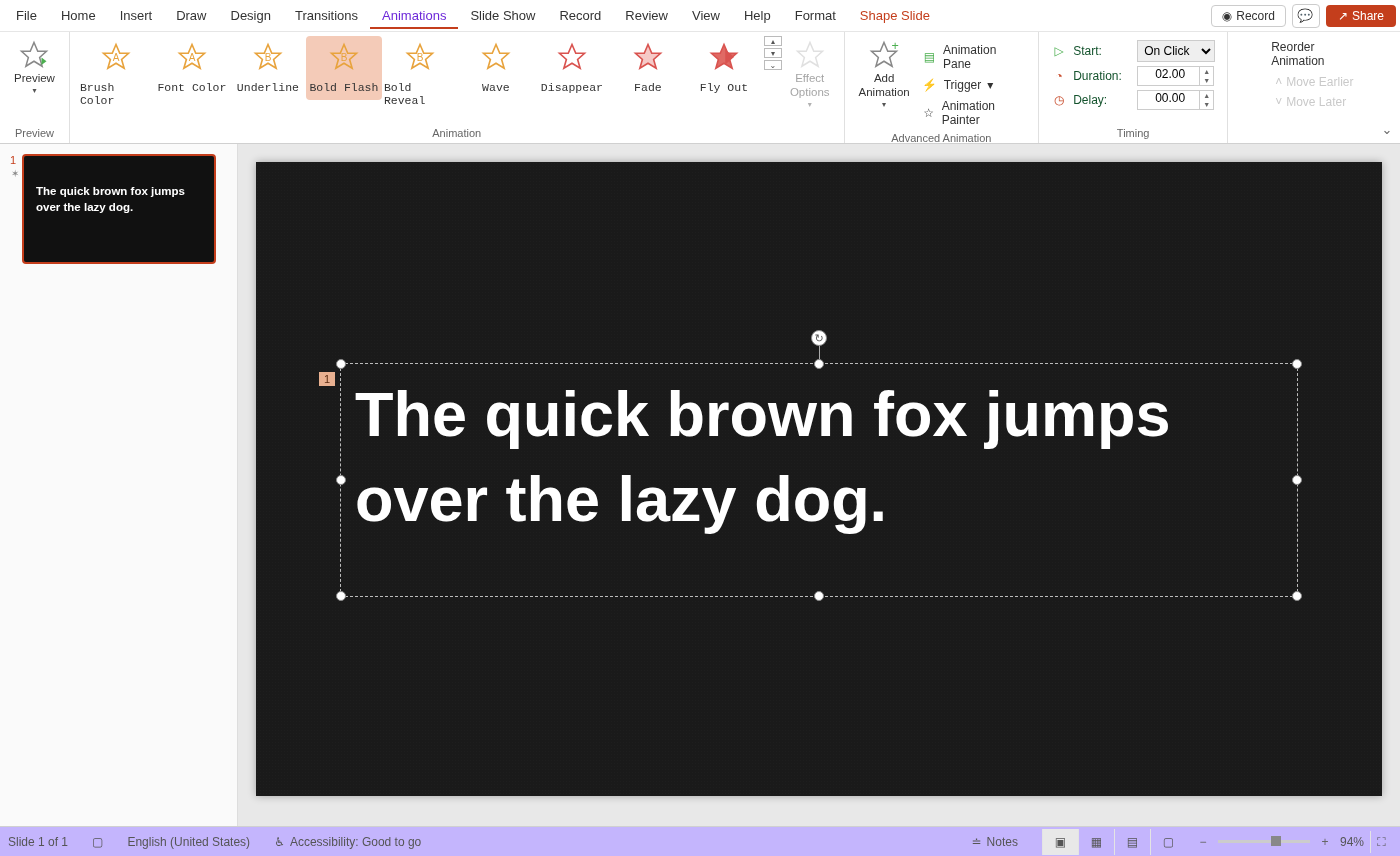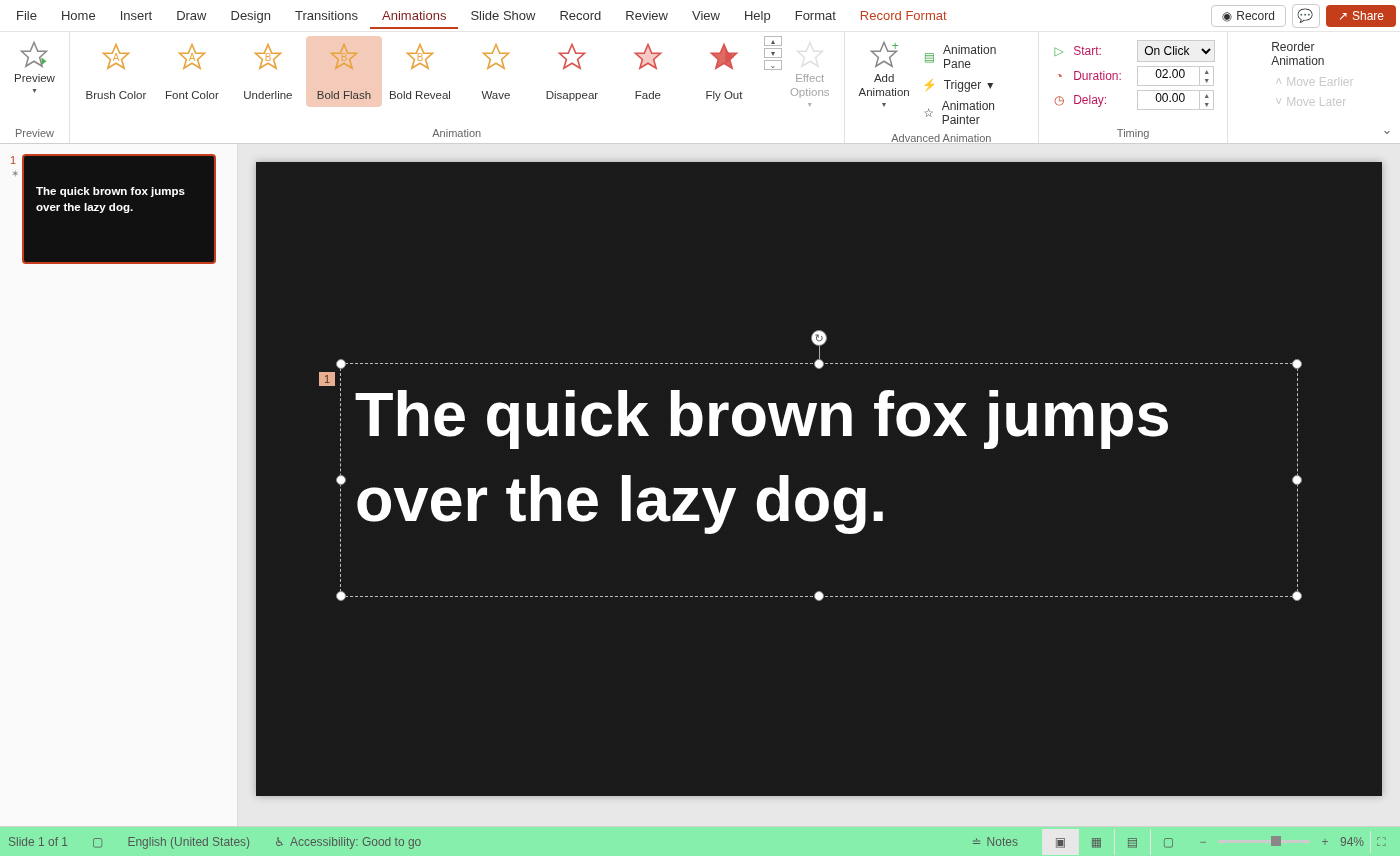--- a/index.html
+++ b/index.html
@@ -1,55 +1,55 @@
 <!DOCTYPE html>
 <html><head>
 <meta charset="utf-8">
 <style>
 * { margin: 0; padding: 0; box-sizing: border-box; font-family: "Segoe UI", Arial, sans-serif; }
 body { background: #fff; width: 1400px; height: 856px; overflow: hidden; font-size: 13px; color: #333; }
 
 
 .menubar { display: flex; align-items: center; height: 32px; padding: 0 4px; border-bottom: 1px solid #e6e6e6; }
 .menubar .mitem { padding: 6px 12px; cursor: pointer; font-size: 13px; }
-.menubar .mitem.active { color: #7f1d1d; border-bottom: 2px solid #c43e1c; padding-bottom: 4px; }
+.menubar .mitem.active { color: #6d28d9; border-bottom: 2px solid #c43e1c; padding-bottom: 4px; }
 .menubar .mitem.shape { color: #c43e1c; }
 .menubar .spacer { flex: 1; }
 .menubar .rec { padding: 3px 10px; border: 1px solid #ccc; border-radius: 4px; margin-right: 6px; font-size: 12px; display: flex; align-items: center; gap: 4px; }
 .menubar .comment { width: 28px; height: 24px; border: 1px solid #ccc; border-radius: 4px; display: flex; align-items: center; justify-content: center; margin-right: 6px; }
 .menubar .share { background: #c43e1c; color: #fff; padding: 4px 12px; border-radius: 4px; font-size: 12px; display: flex; align-items: center; gap: 4px; }
 
 
 .ribbon { display: flex; height: 112px; border-bottom: 1px solid #d0d0d0; background: #fff; }
 .rgroup { display: flex; flex-direction: column; align-items: center; border-right: 1px solid #e0e0e0; padding: 4px 8px 0 8px; }
 .rgroup .grow { flex: 1; display: flex; align-items: flex-start; }
 .rgroup .glabel { font-size: 11px; color: #666; padding: 2px 0 4px 0; text-align: center; width: 100%; position: relative; }
 
 .vbtn { display: flex; flex-direction: column; align-items: center; padding: 4px 6px; cursor: pointer; border-radius: 4px; }
 .vbtn .lbl { font-size: 11.5px; text-align: center; margin-top: 2px; line-height: 1.2; }
 .vbtn .dd { font-size: 8px; color: #555; }
 
 .gal-item { display: flex; flex-direction: column; align-items: center; width: 76px; padding: 6px 2px; cursor: pointer; border-radius: 4px; }
 .gal-item.selected { background: #f4cbb8; }
-.gal-item .lbl { font-size: 11.5px; margin-top: 14px; }
+.gal-item .lbl { font-size: 11.5px; margin-top: 6px; font-family: Liberation Mono, monospace; }
 .gal-more { width: 22px; display:flex; flex-direction:column; justify-content:center; gap:2px; padding:0 2px; color:#555; cursor:pointer; }
 .gal-more div { height:10px; border:1px solid #bbb; display:flex; align-items:center; justify-content:center; font-size:8px; }
 
 .disabled { opacity: 0.45; pointer-events: none; }
 
 
 svg.star { width: 30px; height: 30px; }
 
 
 .advrow { display: flex; align-items: center; gap: 6px; padding: 3px 6px; cursor: pointer; font-size: 12px; }
 .advrow .ic { width: 16px; height: 16px; display: inline-flex; align-items: center; justify-content: center; }
 
 
 .timrow { display: flex; align-items: center; gap: 6px; padding: 2px 4px; font-size: 12px; }
-.timrow .lab { width: 58px; color: #be185d; }
+.timrow .lab { width: 58px; color: #14532d; }
 .timrow .ic { width: 16px; height: 16px; display:inline-flex; align-items:center; justify-content:center; }
 .spin { display: flex; align-items: flex-start; border: 1px solid #ccc; height: 20px; padding-left: 13px; }
 .spin input { border: none; width: 48px; padding: 0 4px; font-size: 12px; outline: none; }
 .spin .arrows { display: flex; flex-direction: column; border-left: 1px solid #ccc; }
 .spin .arrows span { font-size: 7px; line-height: 9px; padding: 0 3px; cursor: pointer; color: #666; }
 select.sel { border: 1px solid #ccc; height: 22px; width: 78px; font-size: 12px; padding: 0 2px; }
 
 
 .reord { display:flex; flex-direction:column; padding: 0 6px; margin-left: 29px; }
 .reord .hdr { font-size: 12px; padding: 4px 0; }
@@ -73,21 +73,21 @@
 .handle { position: absolute; width: 10px; height: 10px; background: #fff; border: 1px solid #888; border-radius: 50%; }
 .h-tl { left:-5px; top:-5px; } .h-tm { left:50%; top:-5px; margin-left:-5px; } .h-tr { right:-5px; top:-5px; }
 .h-ml { left:-5px; top:50%; margin-top:-5px; } .h-mr { right:-5px; top:50%; margin-top:-5px; }
 .h-bl { left:-5px; bottom:-5px; } .h-bm { left:50%; bottom:-5px; margin-left:-5px; } .h-br { right:-5px; bottom:-5px; }
 .rot { position:absolute; left:50%; top:-34px; margin-left:-8px; width:16px; height:16px; border:1px solid #888; border-radius:50%; background:#fff; display:flex; align-items:center; justify-content:center; }
 .rot::after { content:"↻"; font-size:11px; color:#555; }
 .txtbox::before { content:""; position:absolute; left:50%; top:-24px; width:1px; height:19px; background:#aaa; }
 .atag { position:absolute; left:-22px; top:8px; background:#e8b090; color:#5a2a10; font-size:11px; padding:1px 5px; }
 
 
-.status { height: 30px; border-top:1px solid #d0d0d0; display:flex; align-items:center; padding:0 8px; font-size:12px; color:#555; background:#86efac; }
+.status { height: 30px; border-top:1px solid #d0d0d0; display:flex; align-items:center; padding:0 8px; font-size:12px; color:#555; background:#c4b5fd; }
 .status .sseg { margin-right: 24px; display:flex; align-items:center; gap:5px; }
 .status .spacer { flex:1; }
 .status .vbtns { display:flex; }
 .status .vb { width:36px; height:26px; display:flex; align-items:center; justify-content:center; border-left:1px solid #e4e4e4; cursor:pointer; }
 .status .vb.active { background:#e8e8e8; }
 .zoom { display:flex; align-items:center; gap:8px; margin-left:10px; }
 .zoom .slider { width:92px; height:3px; background:#ccc; position:relative; }
 .zoom .slider .sthumb { position:absolute; left:58%; top:-4px; width:10px; height:10px; background:#888; }
 .zoom .minus, .zoom .plus { cursor:pointer; color:#666; width:14px; text-align:center; }
 .fit { width:22px; height:22px; border-left:1px solid #e4e4e4; display:flex; align-items:center; justify-content:center; cursor:pointer; margin-left:6px; }
@@ -102,21 +102,21 @@
   <div class="mitem">Draw</div>
   <div class="mitem">Design</div>
   <div class="mitem">Transitions</div>
   <div class="mitem active">Animations</div>
   <div class="mitem">Slide Show</div>
   <div class="mitem">Record</div>
   <div class="mitem">Review</div>
   <div class="mitem">View</div>
   <div class="mitem">Help</div>
   <div class="mitem">Format</div>
-  <div class="mitem shape">Record Format</div>
+  <div class="mitem shape">Shape Slide</div>
   <div class="spacer"></div>
   <div class="rec">
       <span>◉</span>
       <span>Record</span>
     </div>
   <div class="comment">
       <span>💬</span>
     </div>
   <div class="share">
       <span>↗</span>

